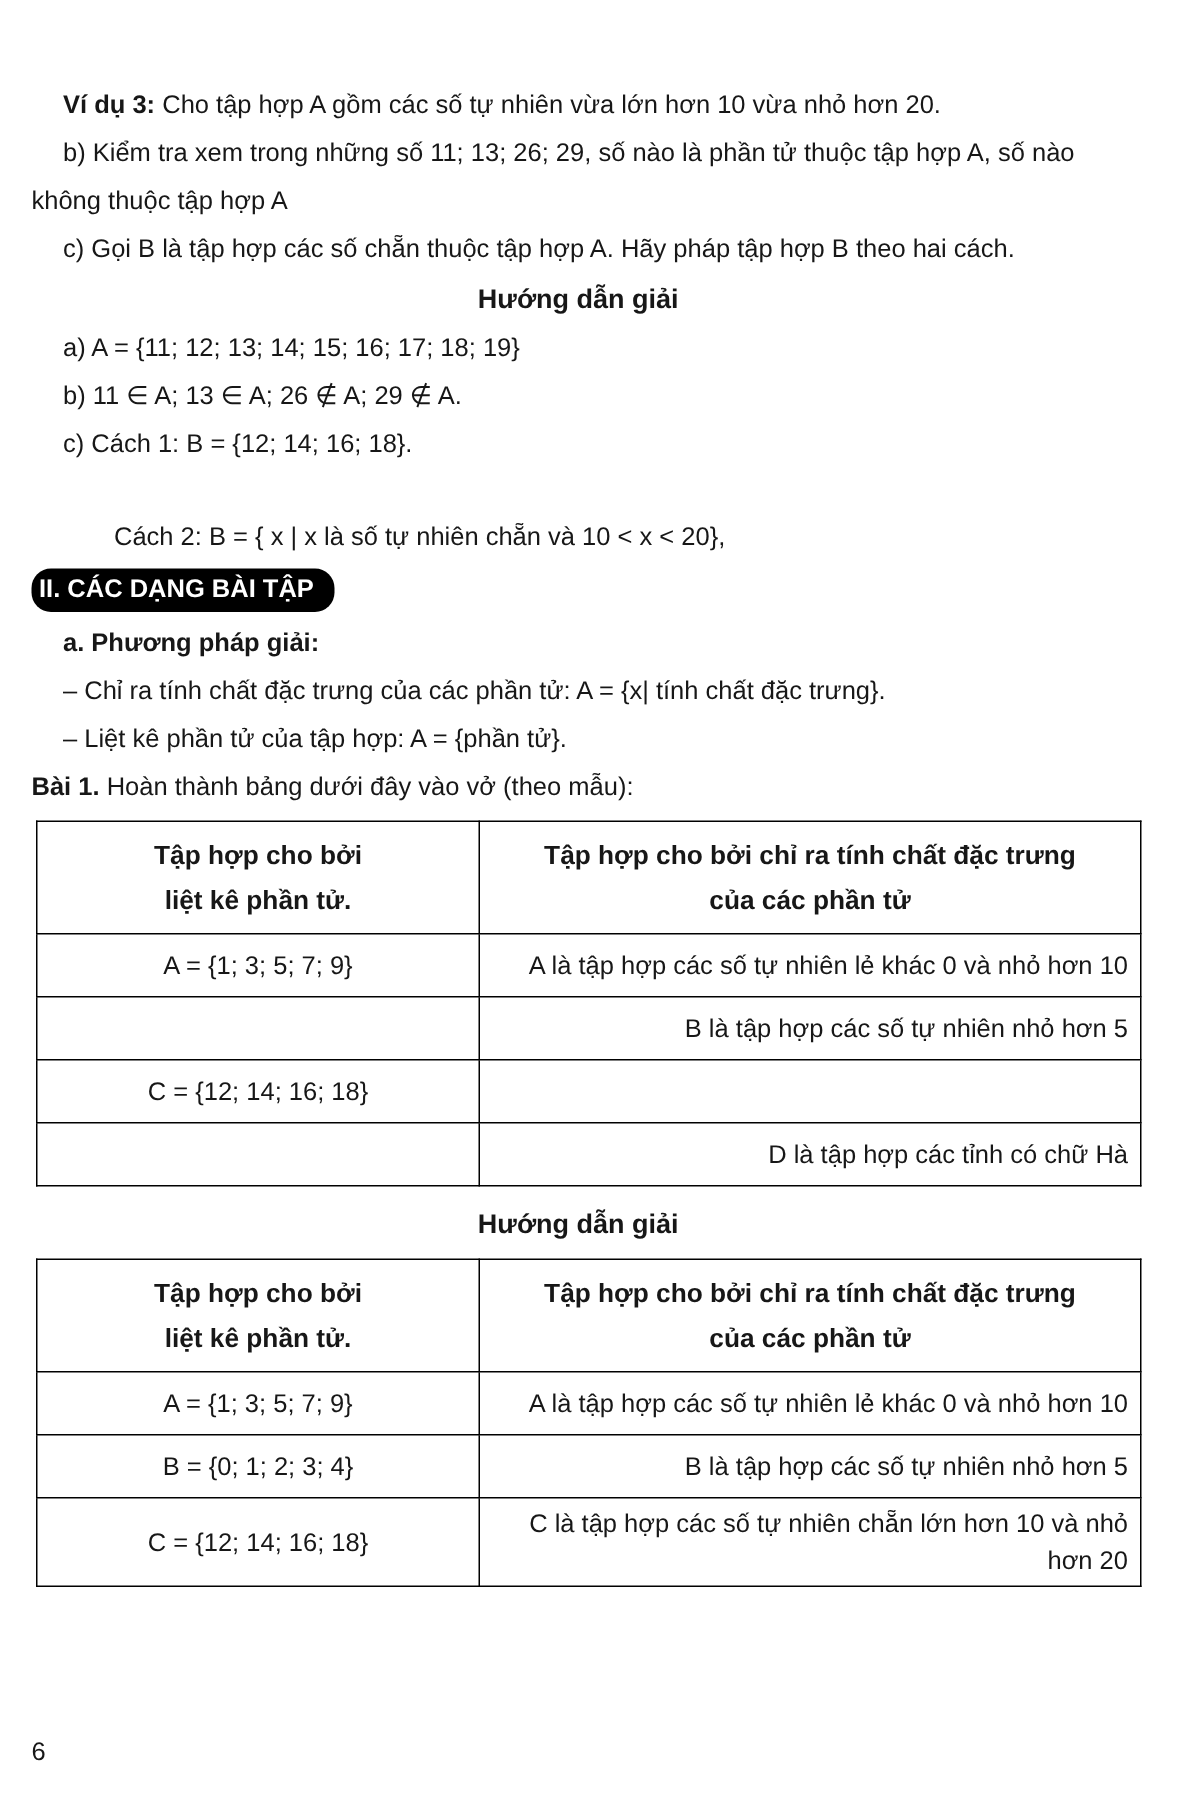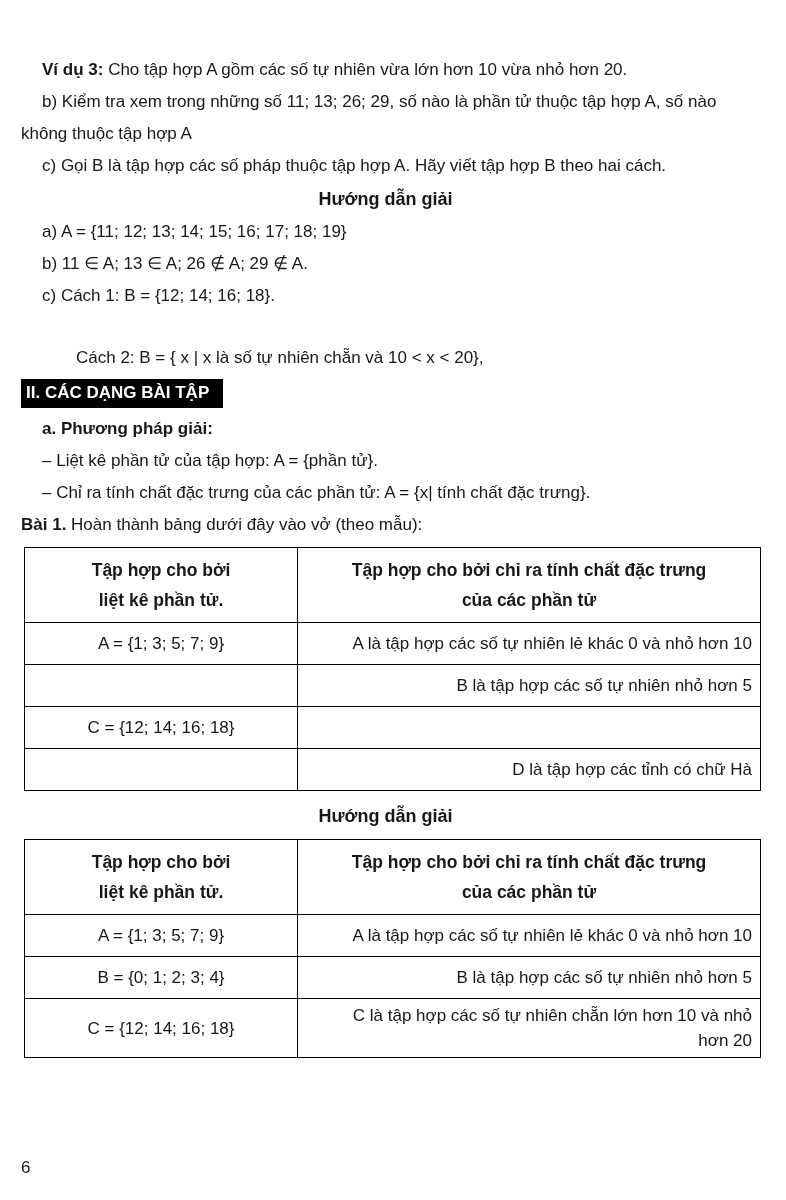--- a/index.html
+++ b/index.html
@@ -27,20 +27,21 @@
   }
   .section-bar {
     display: inline-block;
     background: #000000;
     color: #ffffff;
     font-weight: bold;
     font-size: 17px;
     line-height: 26px;
     padding: 1px 14px 2px 5px;
     margin: 5px 0 5px 0;
+    border-radius: 13px;
   }
   table.grid {
     border-collapse: collapse;
     width: 737px;
     margin: 6px 0 8px 3px;
     table-layout: fixed;
   }
   table.grid th, table.grid td { border: 1.6px solid #000000; }
   table.grid th {
     font-weight: bold;
@@ -50,21 +51,21 @@
     padding: 7px 6px;
     vertical-align: middle;
   }
   table.grid td {
     height: 42px;
     font-size: 17px;
     line-height: 25px;
     padding: 4px 8px;
     vertical-align: middle;
   }
-  table.grid .c1 { width: 273px; text-align: center; }
+  table.grid .c1 { width: 295px; text-align: center; }
   table.grid .c2 { text-align: right; }
   table.grid td.ti { text-indent: 14px; }
   .page-number {
     position: absolute;
     left: 21px;
     top: 1156px;
     font-size: 17px;
     line-height: 24px;
   }
   .hdg-line { display: block; }
@@ -72,42 +73,42 @@
 </head>
 <body>
 
 <div class="page">
 
   <p class="para indent"><b>Ví dụ 3:</b> <span>Cho tập hợp A gồm các số tự nhiên vừa lớn hơn 10 vừa nhỏ hơn 20.</span></p>
 
 
   <p class="para indent">b) Kiểm tra xem trong những số 11; 13; 26; 29, số nào là phần tử thuộc tập hợp A, số nào không thuộc tập hợp A</p>
 
-  <p class="para indent">c) Gọi B là tập hợp các số pháp thuộc tập hợp A. Hãy viết tập hợp B theo hai cách.</p>
+  <p class="para indent">c) Gọi B là tập hợp các số chẵn thuộc tập hợp A. Hãy pháp tập hợp B theo hai cách.</p>
 
   <p class="center-heading">Hướng dẫn giải</p>
 
   <p class="para pl20">a) A = {11; 12; 13; 14; 15; 16; 17; 18; 19}</p>
 
   <p class="para pl20">b) 11 ∈ A; 13 ∈ A; 26 ∉ A; 29 ∉ A.</p>
 
   <p class="para pl20">c) Cách 1: B = {12; 14; 16; 18}.</p>
 
   <p class="para pl55">Cách 2: B = { x | x là số tự nhiên chẵn và 10 &lt; x &lt; 20},</p>
 
   <div>
     <span class="section-bar">II. CÁC DẠNG BÀI TẬP</span>
   </div>
 
 
   <p class="para pl20 bold">a. Phương pháp giải:</p>
 
+  <p class="para pl20">– Chỉ ra tính chất đặc trưng của các phần tử: A = {x| tính chất đặc trưng}.</p>
+
   <p class="para pl20">– Liệt kê phần tử của tập hợp: A = {phần tử}.</p>
-
-  <p class="para pl20">– Chỉ ra tính chất đặc trưng của các phần tử: A = {x| tính chất đặc trưng}.</p>
 
 
   <p class="para"><b>Bài 1.</b> <span>Hoàn thành bảng dưới đây vào vở (theo mẫu):</span></p>
 
   <table class="grid">
     <tbody>
       <tr>
         <th class="c1">
           <span class="hdg-line">Tập hợp cho bởi</span>
           <span class="hdg-line">liệt kê phần tử.</span>

